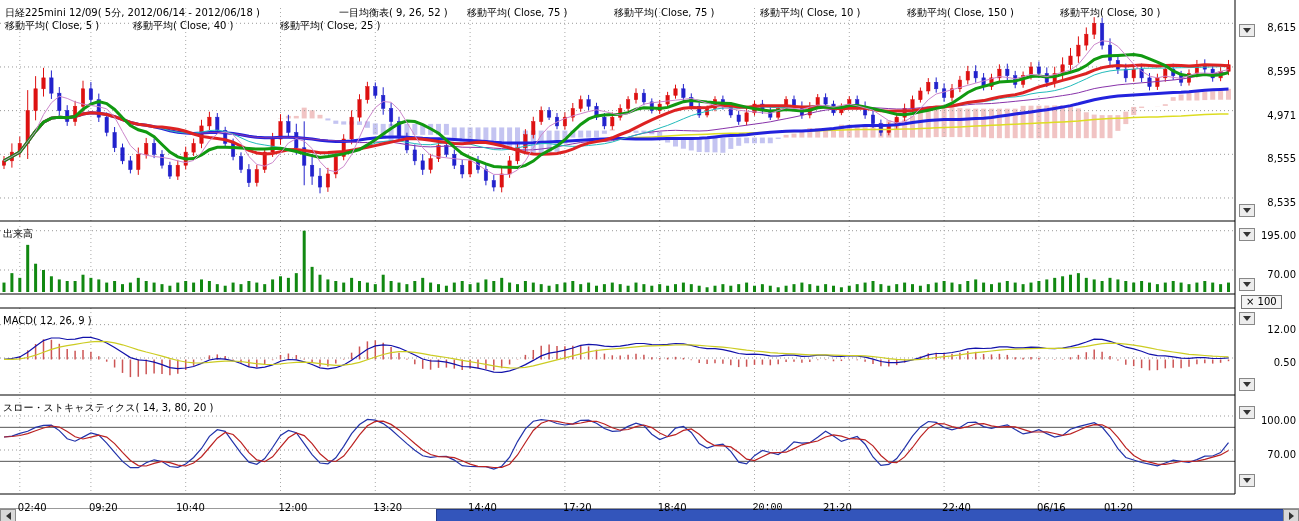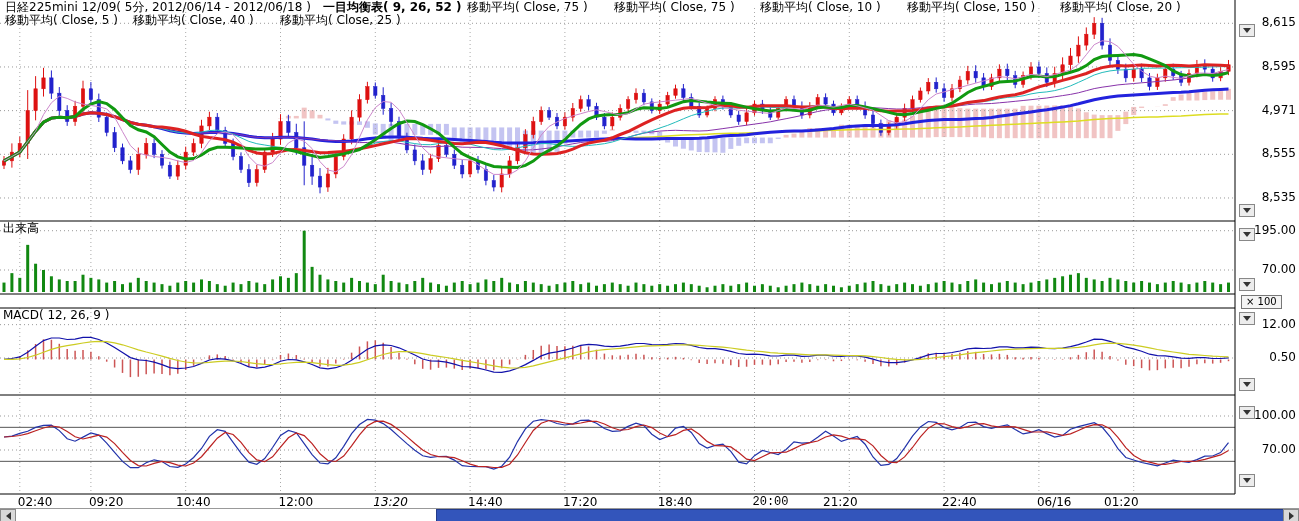--- a/index.html
+++ b/index.html
@@ -1,18 +1,18 @@
 <!DOCTYPE html>
 <html><head>
 <meta charset="utf-8">
 <style>
   html,body{margin:0;padding:0;background:#fff;}
   #app{position:relative;width:1299px;height:521px;background:#fff;overflow:hidden;
        font-family:"DejaVu Sans",sans-serif;outline:1px solid #999;}
-  .lbl{position:absolute;font-size:12px;line-height:12px;color:#000;white-space:nowrap;}
+  .lbl{position:absolute;font-size:10px;line-height:12px;color:#000;white-space:nowrap;margin-top:6px;}
   .rlbl{text-align:right;width:56px;}
   #plot{position:absolute;left:0;top:0;}
   .spinbtn{position:absolute;left:1239px;width:16px;height:13px;background:#ececec;
            border:1px solid #888;box-sizing:border-box;display:flex;align-items:center;justify-content:center;cursor:pointer;}
   .tri-down{width:0;height:0;border-left:4px solid transparent;border-right:4px solid transparent;border-top:5px solid #333;}
   #mult-box{position:absolute;left:1241px;top:295px;border:1px solid #777;background:#f4f4f4;
             font-size:10px;line-height:12px;padding:0 4px;color:#000;}
   #hscroll{position:absolute;left:0;top:508px;width:1299px;height:13px;background:#e8e8e8;border-top:1px solid #999;}
   .sbtn{position:absolute;top:0;width:16px;height:13px;background:#d9d9d9;border:1px solid #8a8a8a;
         box-sizing:border-box;display:flex;align-items:center;justify-content:center;cursor:pointer;}
@@ -859,41 +859,42 @@
       <line x1="0" y1="221" x2="1235" y2="221" stroke="#000" stroke-width="1"></line>
       <line x1="0" y1="294" x2="1235" y2="294" stroke="#000" stroke-width="1"></line>
       <line x1="0" y1="308" x2="1235" y2="308" stroke="#000" stroke-width="1"></line>
       <line x1="0" y1="395" x2="1235" y2="395" stroke="#000" stroke-width="1"></line>
       <line x1="0" y1="494" x2="1235" y2="494" stroke="#000" stroke-width="1"></line>
       <line x1="1235" y1="0" x2="1235" y2="494" stroke="#000" stroke-width="1"></line>
     </svg>
 
   <div class="lbl" style="left:3px;top:222px;">出来高</div>
   <div class="lbl" style="left:3px;top:309px;">MACD( 12, 26, 9 )</div>
+  <div class="lbl" style="left:3px;top:396px;">スロー・ストキャスティクス( 14, 3, 80, 20 )</div>
 
   <div id="mult-box">× 100</div>
 
   <div id="hscroll">
     <div class="sbtn" style="left:0;">
       <span class="tri-left"></span>
     </div>
     <div id="strack">
       <div id="sthumb"></div>
     </div>
     <div class="sbtn" style="left:1283px;">
       <span class="tri-right"></span>
     </div>
   </div>
 <div class="lbl" style="left: 5px; top: 1px;">日経225mini 12/09( 5分, 2012/06/14 - 2012/06/18 )</div>
-    <div class="lbl" style="left: 323px; top: 1px; font-weight: bold;">一目均衡表( 9, 26, 52 )</div>
+    <div class="lbl" style="left: 339px; top: 1px;">一目均衡表( 9, 26, 52 )</div>
     <div class="lbl" style="left: 467px; top: 1px;">移動平均( Close, 75 )</div>
     <div class="lbl" style="left: 614px; top: 1px;">移動平均( Close, 75 )</div>
     <div class="lbl" style="left: 760px; top: 1px;">移動平均( Close, 10 )</div>
     <div class="lbl" style="left: 907px; top: 1px;">移動平均( Close, 150 )</div>
-    <div class="lbl" style="left: 1060px; top: 1px;">移動平均( Close, 20 )</div>
+    <div class="lbl" style="left: 1060px; top: 1px;">移動平均( Close, 30 )</div>
     <div class="lbl" style="left: 5px; top: 14px;">移動平均( Close, 5 )</div>
     <div class="lbl" style="left: 133px; top: 14px;">移動平均( Close, 40 )</div>
     <div class="lbl" style="left: 280px; top: 14px;">移動平均( Close, 25 )</div>
     <div class="lbl rlbl" style="left: 1240px; top: 16.2857px;">8,615</div>
     <div class="lbl rlbl" style="left: 1240px; top: 59.9592px;">8,595</div>
     <div class="lbl rlbl" style="left: 1240px; top: 103.633px;">4,971</div>
     <div class="lbl rlbl" style="left: 1240px; top: 147.306px;">8,555</div>
     <div class="lbl rlbl" style="left: 1240px; top: 190.98px;">8,535</div>
     <div class="lbl rlbl" style="left: 1240px; top: 223.714px;">195.00</div>
     <div class="lbl rlbl" style="left: 1240px; top: 263px;">70.00</div>
@@ -922,21 +923,21 @@
     <div class="spinbtn" style="top: 406px;">
       <span class="tri-down"></span>
     </div>
     <div class="spinbtn" style="top: 474px;">
       <span class="tri-down"></span>
     </div>
     <div class="lbl" style="left: 17.8px; top: 496px;">02:40</div>
     <div class="lbl" style="left: 88.9px; top: 496px;">09:20</div>
     <div class="lbl" style="left: 176px; top: 496px;">10:40</div>
     <div class="lbl" style="left: 278.5px; top: 496px;">12:00</div>
-    <div class="lbl" style="left: 373.3px; top: 496px; font-style: italic;">13:20</div>
+    <div class="lbl" style="left: 373.3px; top: 496px;">13:20</div>
     <div class="lbl" style="left: 468.1px; top: 496px;">14:40</div>
     <div class="lbl" style="left: 562.9px; top: 496px;">17:20</div>
     <div class="lbl" style="left: 657.7px; top: 496px;">18:40</div>
     <div class="lbl" style="left: 752.5px; top: 496px; font-family: Liberation Mono, monospace;">20:00</div>
     <div class="lbl" style="left: 823px; top: 496px;">21:20</div>
     <div class="lbl" style="left: 942.1px; top: 496px;">22:40</div>
     <div class="lbl" style="left: 1036.9px; top: 496px;">06/16</div>
     <div class="lbl" style="left: 1104px; top: 496px;">01:20</div>
   </div>
 

